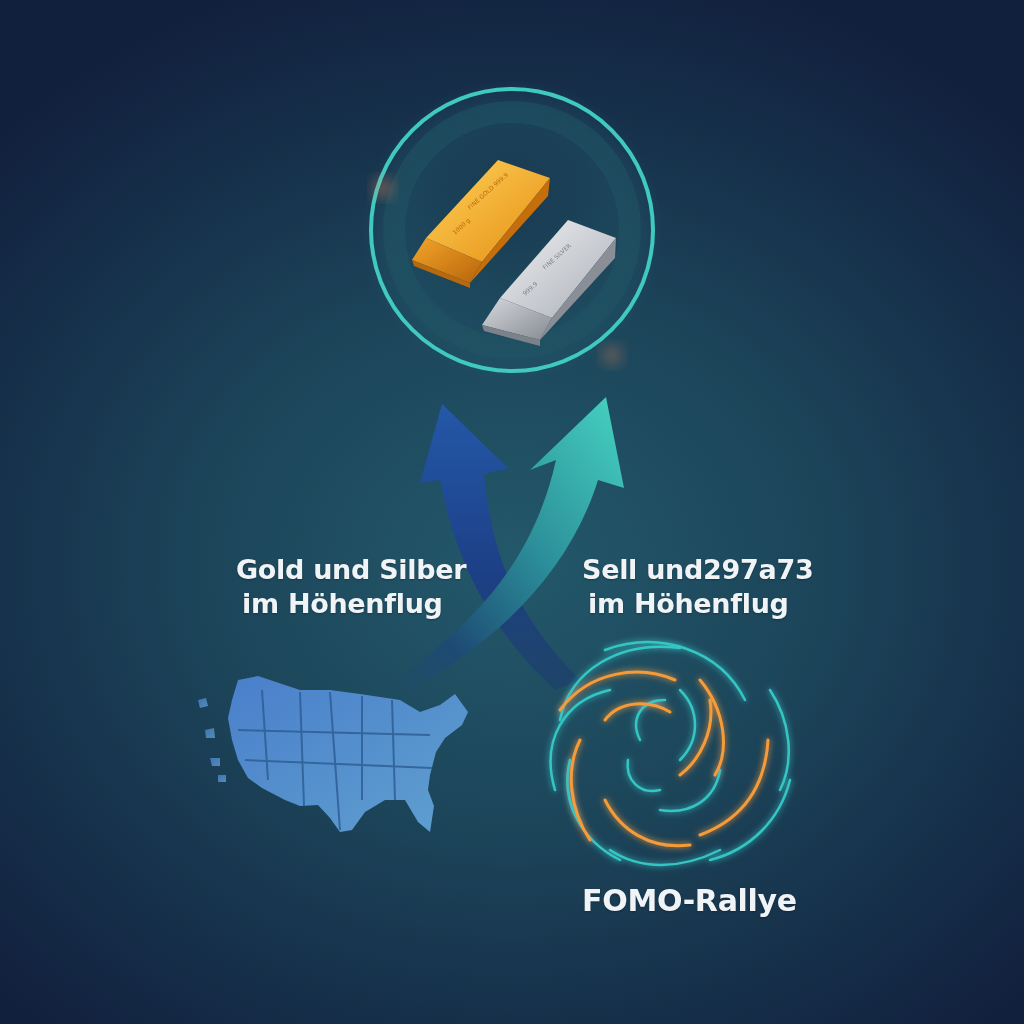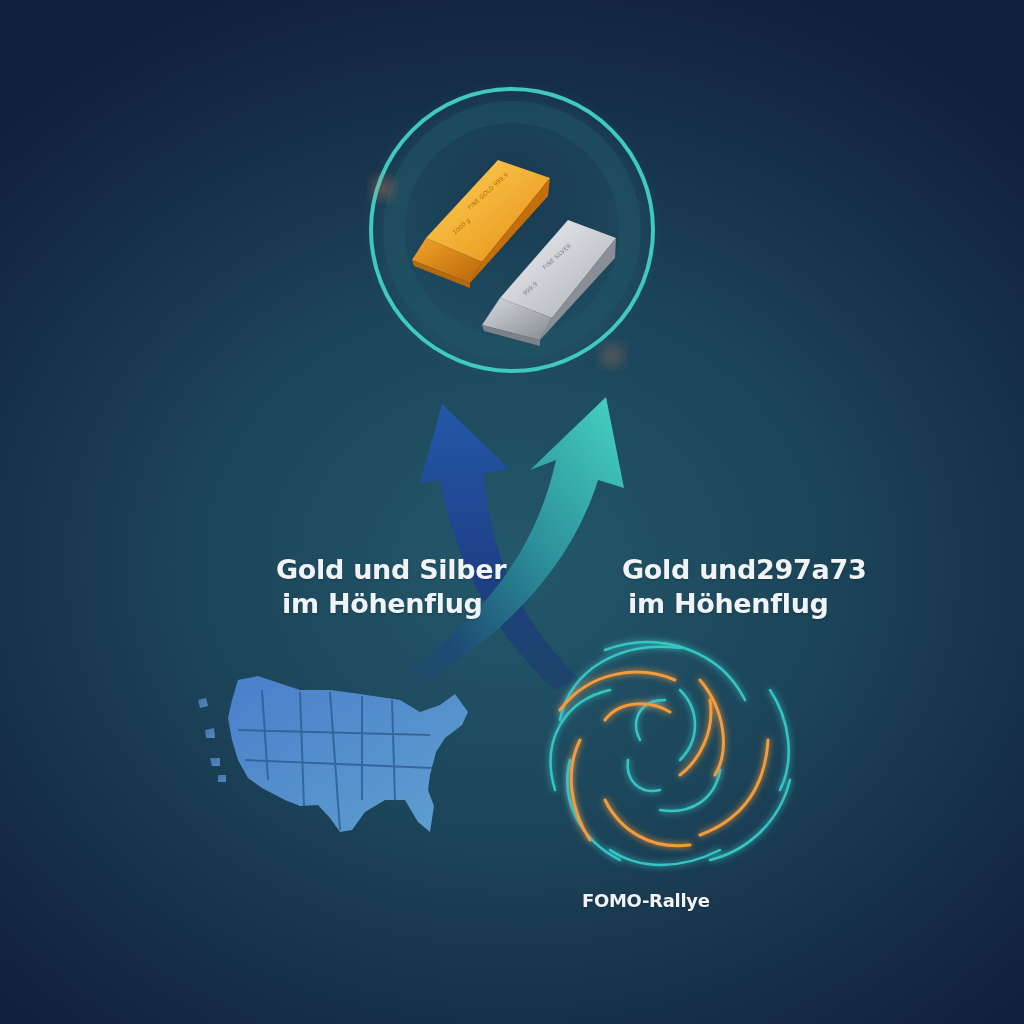--- a/index.html
+++ b/index.html
@@ -6,21 +6,21 @@
   body {
     width:1024px; height:1024px; overflow:hidden; position:relative;
     background: radial-gradient(ellipse 70% 60% at 50% 55%, #23586a 0%, #1c4459 45%, #152c47 80%, #11203d 100%);
     font-family: "DejaVu Sans", "Liberation Sans", sans-serif;
   }
   .stage { position:absolute; inset:0; }
   .label {
     position:absolute; color:#f1f4f6; font-weight:bold; font-size:27px; line-height:34px;
     letter-spacing:-0.3px; text-shadow:0 1px 2px rgba(0,0,0,0.25);
   }
-  .label span { display:block;margin-left:40px; }
+  .label span { display:block; }
   svg { position:absolute; left:0; top:0; }
 </style>
 </head>
 <body>
 
 <div class="stage">
 
   <svg width="1024" height="1024" viewBox="0 0 1024 1024">
     <defs>
       <radialGradient id="ringGlow" cx="50%" cy="50%" r="50%">
@@ -150,18 +150,18 @@
       </g>
     </g>
   </svg>
 
   <div class="label" style="left:236px; top:553px;">
     <span>Gold und Silber</span>
     <span style="padding-left:6px">im Höhenflug</span>
   </div>
 
   <div class="label" style="left:582px; top:553px;">
-    <span>Gold und297a73</span>
+    <span>Sell und297a73</span>
     <span style="padding-left:6px">im Höhenflug</span>
   </div>
 
-  <div class="label" style="left:582px; top:884px; font-size:18px;">FOMO-Rallye</div>
+  <div class="label" style="left:582px; top:884px; font-size:30px;">FOMO-Rallye</div>
 </div>
 
 </body></html>

